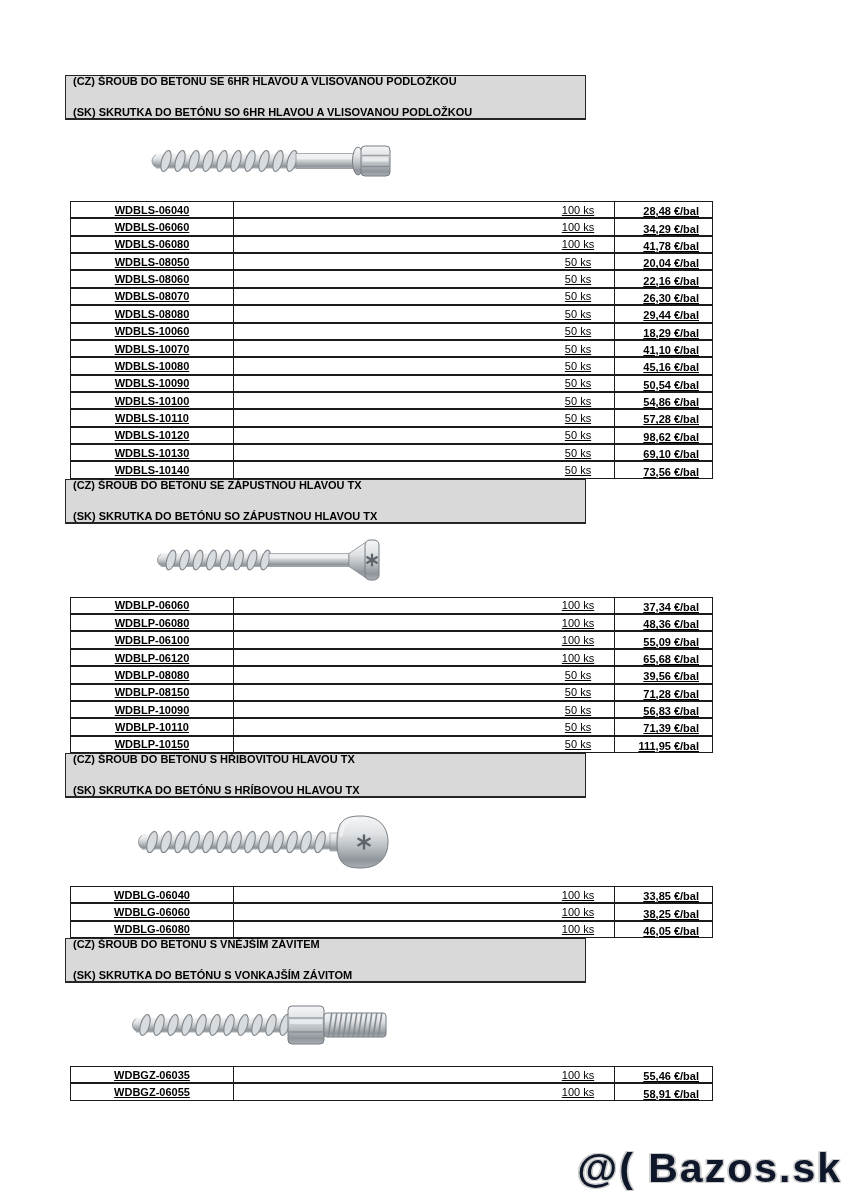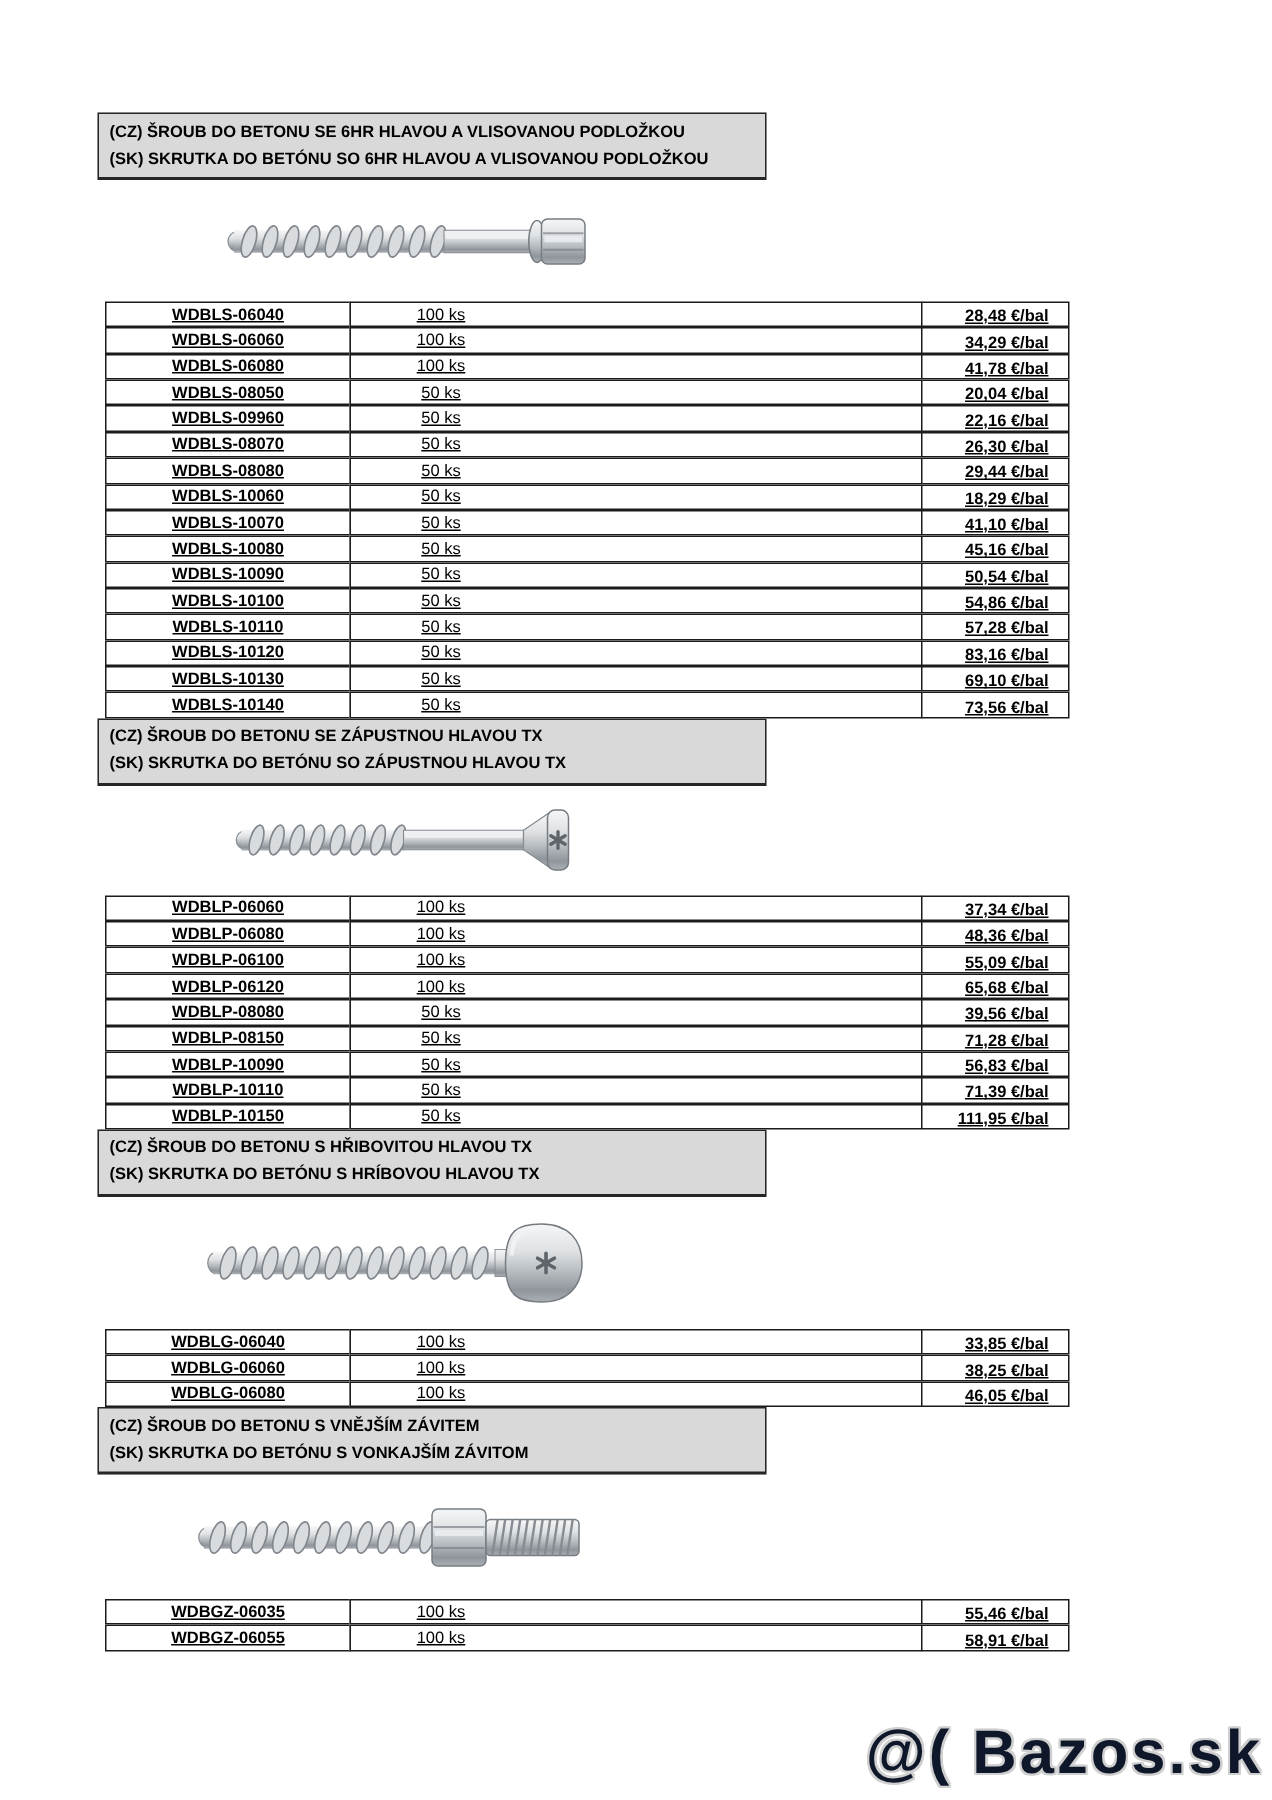--- a/index.html
+++ b/index.html
@@ -6,45 +6,45 @@
   html,body { background:#fff; }
   body {
     width:848px; height:1200px;
     font-family:"Liberation Sans", sans-serif;
     position:relative; overflow:hidden; color:#000;
   }
   .page { padding-top:75px; width:848px; height:1200px; position:relative; }
 
   
   .sec-header {
-    margin-left:65px; width:446px; height:45px;
+    margin-left:65px; width:521px; height:45px;
     background:#d9d9d9;
     border:1px solid #262626; border-bottom-width:2px;
-    display:flex; flex-direction:column; justify-content:center;
+    display:flex; flex-direction:column; justify-content:space-between;
     gap:7px; padding-left:7px;
   }
   .hline { font-size:11px; font-weight:bold; line-height:11px; white-space:nowrap; }
 
   
   .img-wrap { display:flex; align-items:center; }
   .s0 .img-wrap { height:81px; padding-left:148px; }
   .s1 .img-wrap { height:73px; padding-left:152px; }
   .s2 .img-wrap { height:88px; padding-left:133px; }
   .s3 .img-wrap { height:83px; padding-left:128px; }
 
   
   .ptable { margin-left:70px; width:646px;text-decoration:underline; }
   .trow { display:flex; height:17.37px; }
   .cell {
     border:1px solid #1b1b1b; background:#fff;
     display:flex; align-items:center; font-size:11px; height:100%;
   }
   .trow + .trow .cell { border-top-width:1px; }
   .code { width:164px; justify-content:center; font-weight:bold; }
-  .qty  { width:382px; margin-left:-1px; }
+  .qty  { width:382px; margin-left:-1px;justify-content:flex-end; }
   .qty span { display:inline-block; width:72px; text-align:center; margin-left:24px; }
   .price {
     width:99px; margin-left:-1px; justify-content:flex-end;
     padding-right:13px; padding-top:3px; font-weight:bold;
   }
 
   
   .watermark {
     position:absolute; right:6px; bottom:8px;
     font-size:41px; font-weight:bold; letter-spacing:2px;
@@ -129,21 +129,21 @@
 
   <div class="trow">
     <div class="cell code">WDBLS-08050</div>
     <div class="cell qty">
               <span>50 ks</span>
             </div>
     <div class="cell price">20,04 €/bal</div>
   </div>
 
   <div class="trow">
-    <div class="cell code">WDBLS-09960</div>
+    <div class="cell code">WDBLS-08060</div>
     <div class="cell qty">
               <span>50 ks</span>
             </div>
     <div class="cell price">22,16 €/bal</div>
   </div>
 
   <div class="trow">
     <div class="cell code">WDBLS-08070</div>
     <div class="cell qty">
               <span>50 ks</span>
@@ -205,21 +205,21 @@
               <span>50 ks</span>
             </div>
     <div class="cell price">57,28 €/bal</div>
   </div>
 
   <div class="trow">
     <div class="cell code">WDBLS-10120</div>
     <div class="cell qty">
               <span>50 ks</span>
             </div>
-    <div class="cell price">83,16 €/bal</div>
+    <div class="cell price">98,62 €/bal</div>
   </div>
 
   <div class="trow">
     <div class="cell code">WDBLS-10130</div>
     <div class="cell qty">
               <span>50 ks</span>
             </div>
     <div class="cell price">69,10 €/bal</div>
   </div>
 

